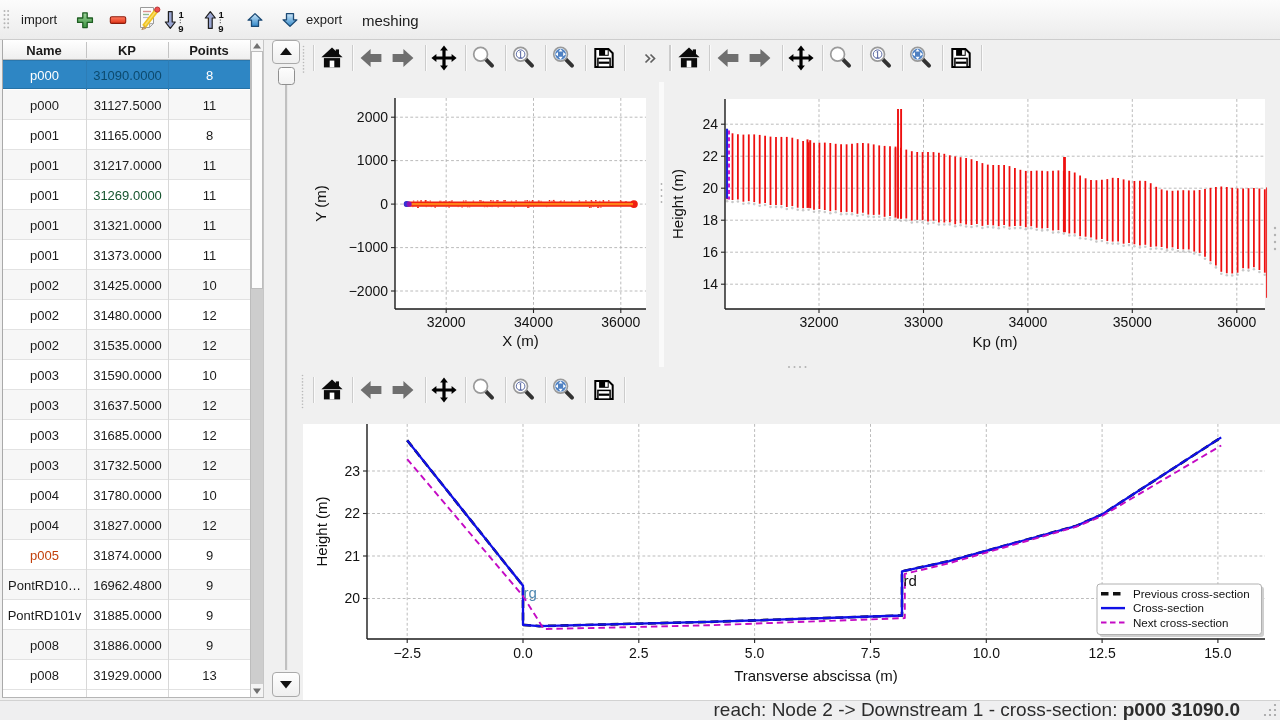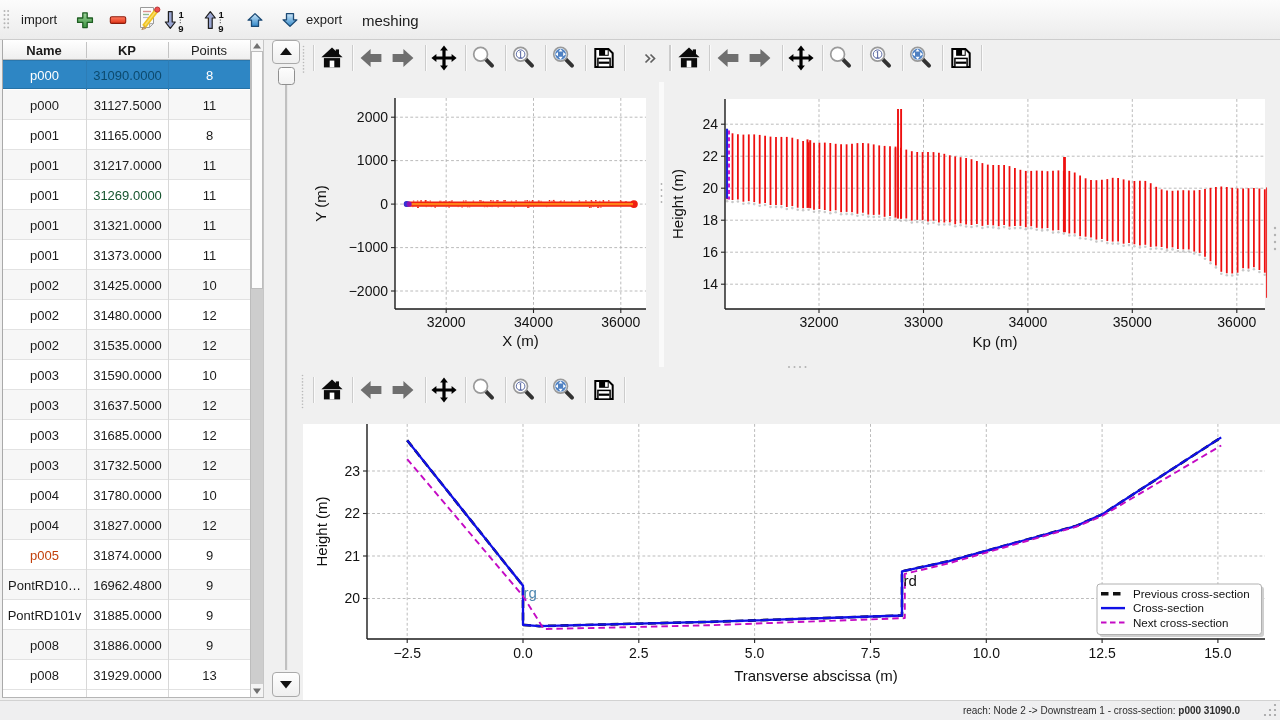--- a/index.html
+++ b/index.html
@@ -78,21 +78,21 @@
           <stop offset="0" stop-color="#cfe9fb"></stop>
           <stop offset="1" stop-color="#2f86c8"></stop>
         </linearGradient>
       </defs>
       <path d="M12 18.4 L5.1 11.8 H8.5 V5.6 H15.5 V11.8 H18.9 Z" fill="url(#ba1)" stroke="#1c4a74" stroke-width="1.3" stroke-linejoin="round"></path>
     </svg>
 <div style="position:absolute;left:2px;top:40px;width:248px;height:657px;background:#fff;border-left:1px solid #a9a9a9;box-sizing:border-box"></div>
 <div style="position:absolute;left:3px;top:40px;width:247px;height:19px;background:linear-gradient(#ffffff,#efefef);border-bottom:1px solid #bcbcbc"></div>
 <div class="cell" style="left:2px;top:40px;width:84px;height:20px;font-weight:bold">Name</div>
 <div class="cell" style="left:86px;top:40px;width:82px;height:20px;font-weight:bold">KP</div>
-<div class="cell" style="left:168px;top:40px;width:82px;height:20px;font-weight:normal">Points</div>
+<div class="cell" style="left:168px;top:40px;width:82px;height:20px;font-weight:bold">Points</div>
 <div style="position:absolute;left:86px;top:42px;width:1px;height:16px;background:#c4c4c4"></div>
 <div style="position:absolute;left:168px;top:42px;width:1px;height:16px;background:#c4c4c4"></div>
 <div style="position:absolute;left:3px;top:60px;width:247px;height:29px;background:#2e86c4;border-top:1px solid #2a77ad;border-bottom:1px solid #2672a6;box-sizing:border-box"></div>
 <div style="position:absolute;left:86px;top:60px;width:1px;height:30px;background:#2d7db6"></div>
 <div style="position:absolute;left:168px;top:60px;width:1px;height:30px;background:#2d7db6"></div>
 <div class="cell" style="left:3px;top:60px;width:83px;height:30px;color:#ffffff">p000</div>
 <div class="cell" style="left:87px;top:60px;width:81px;height:30px;color:#0c4a6e">31090.0000</div>
 <div class="cell" style="left:169px;top:60px;width:81px;height:30px;color:#ffffff">8</div>
 <div style="position:absolute;left:3px;top:90px;width:247px;height:30px;background:#f7f7f7;border-bottom:1px solid #e2e2e2;box-sizing:border-box"></div>
 <div style="position:absolute;left:86px;top:90px;width:1px;height:30px;background:#d8d8d8"></div>
@@ -864,21 +864,21 @@
       <circle cx="4" cy="11" r="1.2" fill="#b2b2b2"></circle>
       <circle cx="4" cy="18" r="1.2" fill="#b2b2b2"></circle>
       <circle cx="4" cy="25" r="1.2" fill="#b2b2b2"></circle>
     </svg>
 <svg style="position:absolute;left:0px;top:698px" width="10" height="18" viewBox="0 0 10 18">
       <circle cx="4" cy="3" r="1" fill="#c0c0c0"></circle>
       <circle cx="4" cy="8" r="1" fill="#c0c0c0"></circle>
       <circle cx="4" cy="13" r="1" fill="#c0c0c0"></circle>
     </svg>
 <div style="position:absolute;left:0;top:700px;width:1280px;height:20px;background:#efeff0;border-top:1px solid #d2d2d2;box-sizing:border-box"></div>
-<div style="position:absolute;left:0;top:700px;width:1240px;height:20px;display:flex;align-items:center;justify-content:flex-end;font-size:10px;color:#2c2c2c">reach: Node 2 -&gt; Downstream 1 - cross-section:&nbsp;<b>p000 31090.0</b></div>
+<div style="position:absolute;left:0;top:700px;width:1240px;height:20px;display:flex;align-items:center;justify-content:flex-end;font-size:19px;color:#2c2c2c">reach: Node 2 -&gt; Downstream 1 - cross-section:&nbsp;<b>p000 31090.0</b></div>
 <svg style="position:absolute;left:1263px;top:703px" width="14" height="14" viewBox="0 0 14 14">
       <circle cx="12" cy="12" r="1.1" fill="#9f9fa0"></circle>
       <circle cx="7" cy="12" r="1.1" fill="#9f9fa0"></circle>
       <circle cx="12" cy="7" r="1.1" fill="#9f9fa0"></circle>
       <circle cx="2" cy="12" r="1.1" fill="#9f9fa0"></circle>
       <circle cx="7" cy="7" r="1.1" fill="#9f9fa0"></circle>
       <circle cx="12" cy="2" r="1.1" fill="#9f9fa0"></circle>
     </svg>
 </div>
 </body></html>

